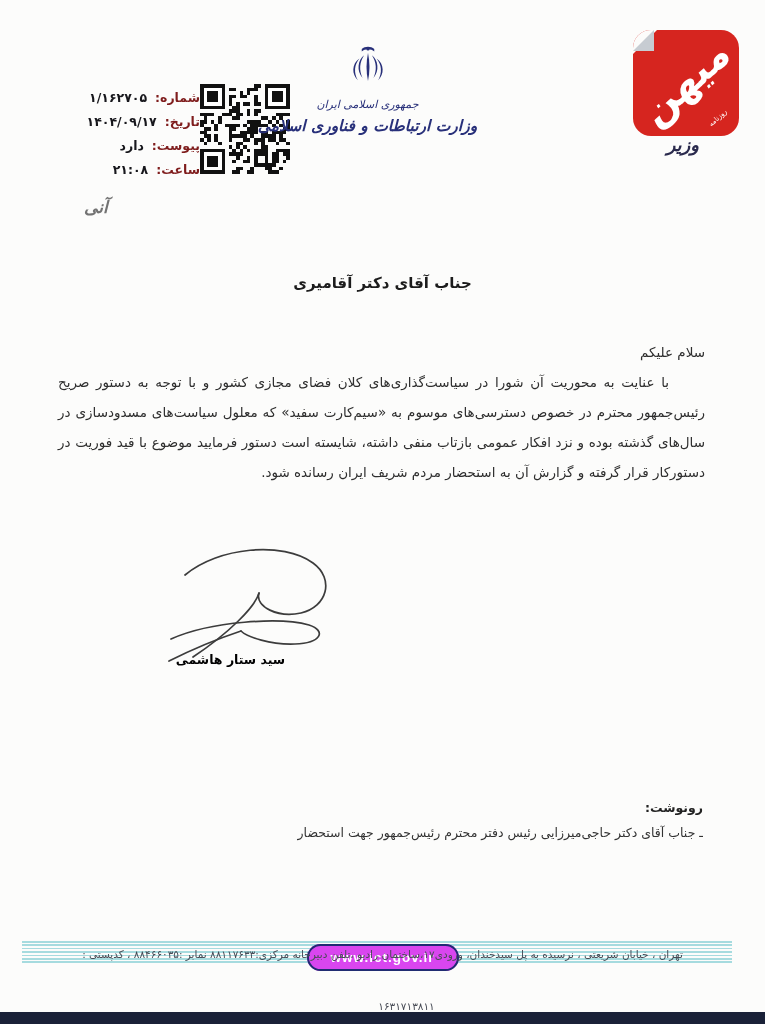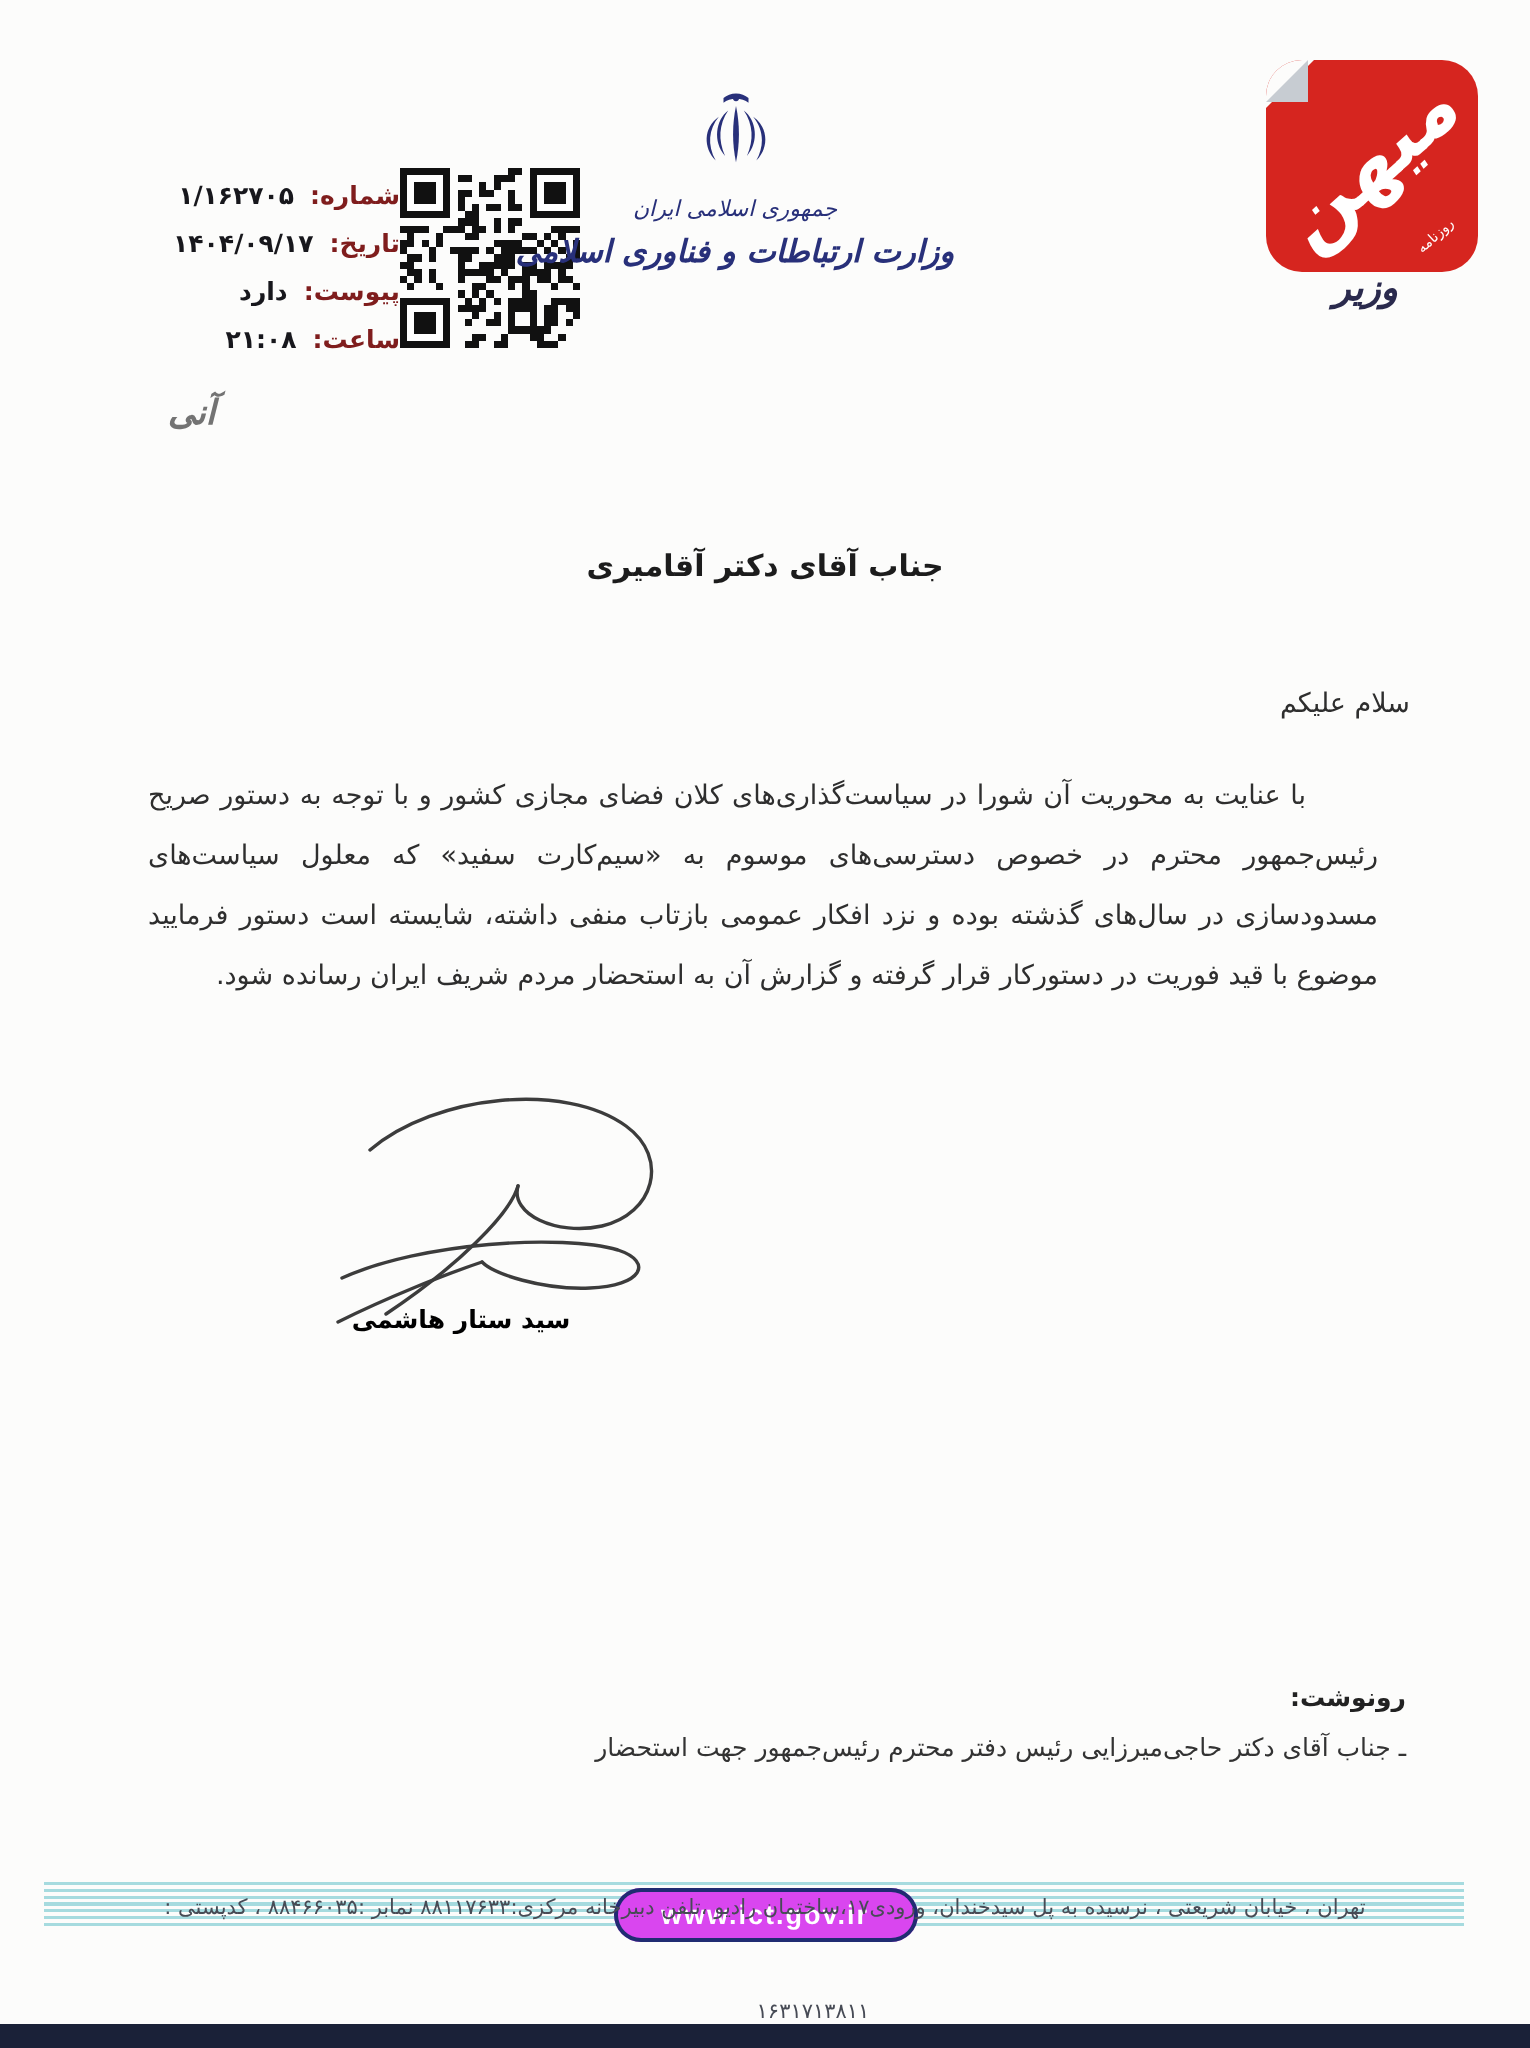--- a/index.html
+++ b/index.html
@@ -62,32 +62,32 @@
     position:absolute;top:270px;left:0;right:0;text-align:center;
     font-weight:bold;color:#1c1c1c;font-size:15px;line-height:27px;
   }
   
   .letter-body{
     position:absolute;top:337px;right:60px;left:58px;
     font-size:13.5px;line-height:30px;color:#2e2e2e;
   }
   .letter-body .greet{text-align:right;}
   .letter-body p{
-    margin:16px;text-align:justify;text-indent:36px;
+    margin:0;text-align:justify;text-indent:36px;
   }
   
   .sig{position:absolute;top:545px;left:163px;width:190px;height:118px;}
   .sig-name{
     position:absolute;top:652px;left:163px;width:135px;text-align:center;
     font-size:12.5px;font-weight:bold;color:#000000;
   }
   
   .cc{
     position:absolute;top:795px;right:62px;left:60px;
-    font-size:12.5px;line-height:25px;color:#333;text-align:right;margin-top:41px;
+    font-size:12.5px;line-height:25px;color:#333;text-align:right;
   }
   .cc .cc-label{font-weight:bold;color:#222;}
   
   .stripes{
     position:absolute;top:941px;left:22px;right:33px;height:23px;
     background:repeating-linear-gradient(
       to bottom,#a6dbdf 0,#a6dbdf 1.6px,#fcfcfb 1.6px,#fcfcfb 3.4px);
   }
   .site-pill{
     position:absolute;top:944px;left:0;right:0;margin:0 auto;

